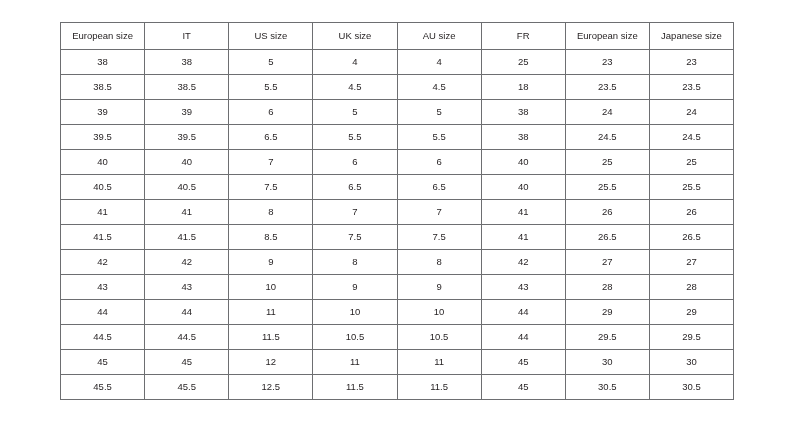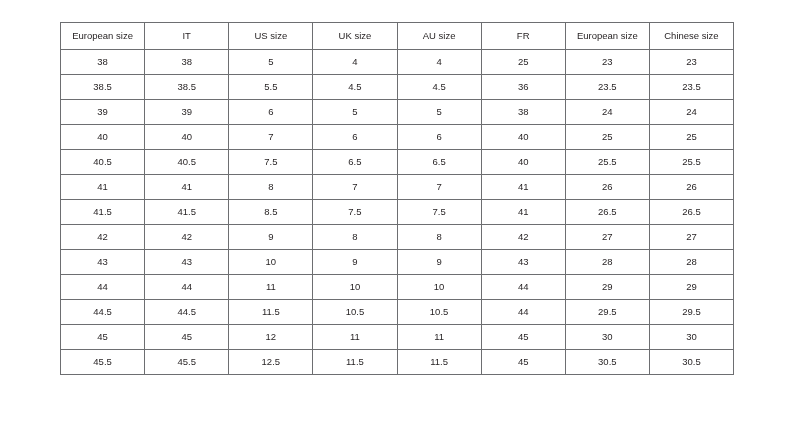--- a/index.html
+++ b/index.html
@@ -61,53 +61,63 @@
     <table class="size-table">
       <thead>
         <tr>
           <th>European size</th>
           <th>IT</th>
           <th>US size</th>
           <th>UK size</th>
           <th>AU size</th>
           <th>FR</th>
           <th>European size</th>
-          <th>Chinese size</th>
+          <th>Japanese size</th>
         </tr>
       </thead>
       <tbody>
         <tr>
           <td>38</td>
           <td>38</td>
           <td>5</td>
           <td>4</td>
           <td>4</td>
           <td>25</td>
           <td>23</td>
           <td>23</td>
         </tr>
         <tr>
           <td>38.5</td>
           <td>38.5</td>
           <td>5.5</td>
           <td>4.5</td>
           <td>4.5</td>
-          <td>36</td>
+          <td>18</td>
           <td>23.5</td>
           <td>23.5</td>
         </tr>
         <tr>
           <td>39</td>
           <td>39</td>
           <td>6</td>
           <td>5</td>
           <td>5</td>
           <td>38</td>
           <td>24</td>
           <td>24</td>
+        </tr>
+        <tr>
+          <td>39.5</td>
+          <td>39.5</td>
+          <td>6.5</td>
+          <td>5.5</td>
+          <td>5.5</td>
+          <td>38</td>
+          <td>24.5</td>
+          <td>24.5</td>
         </tr>
         <tr>
           <td>40</td>
           <td>40</td>
           <td>7</td>
           <td>6</td>
           <td>6</td>
           <td>40</td>
           <td>25</td>
           <td>25</td>

